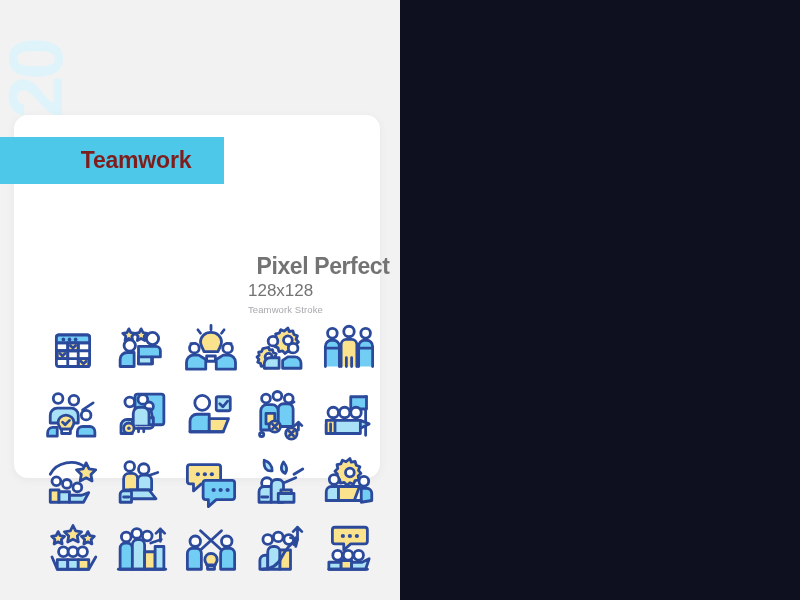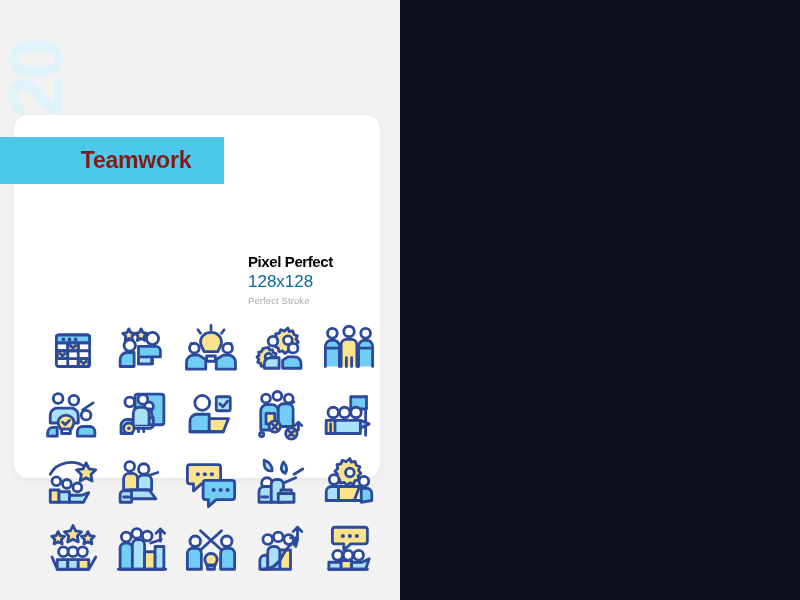--- a/index.html
+++ b/index.html
@@ -45,22 +45,22 @@
     background:#4ec8e8;
     display:flex; align-items:center; justify-content:center;
   }
   .banner-text {
     color:#7f1d1d; font-size:23px; font-weight:700; letter-spacing:-0.2px;
     padding-left:48px;
   }
 
   
   .hdr { position:absolute; left:234px; top:138px; width:150px; }
-  .hdr-title { font-size:15px; font-weight:700; color:#000000; letter-spacing:-0.4px; line-height:1.15; }
-  .hdr-size  { font-size:17px; font-weight:400; color:#0369a1; letter-spacing:0px; line-height:1.25; margin-top:1px;}
+  .hdr-title { font-size:23px; font-weight:700; color:#737373; letter-spacing:-0.4px; line-height:1.15;text-align:center; }
+  .hdr-size  { font-size:17px; font-weight:400; color:#737373; letter-spacing:0px; line-height:1.25; margin-top:1px;}
   .hdr-sub   { font-size:9.5px; font-weight:400; color:#a8a8ae; letter-spacing:0.1px; margin-top:2px;}
 
   
   .grid {
     position:absolute;
     display:grid;
     grid-template-columns:repeat(5, 1fr);
     grid-template-rows:repeat(4, 1fr);
   }
   .grid-light { left:24px; top:200px; width:346px; height:268px; }
@@ -74,21 +74,21 @@
 <div class="stage">
 
   <div class="light-panel">
 
     <div class="watermark">20</div>
 
     <div class="card">
       <div class="hdr">
         <div class="hdr-title">Pixel Perfect</div>
         <div class="hdr-size">128x128</div>
-        <div class="hdr-sub">Perfect Stroke</div>
+        <div class="hdr-sub">Teamwork Stroke</div>
       </div>
 
       <div class="grid grid-light" id="lightGrid">
           <div class="icon-cell">
             <svg viewBox="0 0 64 64">
     <rect x="13" y="16" width="38" height="36" rx="3" fill="#ffffff" stroke="#2b4a9b" stroke-width="3.2" stroke-linejoin="round" stroke-linecap="round"></rect>
     <path d="M13 19a3 3 0 013-3h32a3 3 0 013 3v6H13z" fill="#72cdf4" stroke="#2b4a9b" stroke-width="3.2" stroke-linejoin="round" stroke-linecap="round"></path>
     <circle cx="21" cy="21" r="2.1" fill="#2b4a9b"></circle>
               <circle cx="28" cy="21" r="2.1" fill="#2b4a9b"></circle>
               <circle cx="35" cy="21" r="2.1" fill="#2b4a9b"></circle>

